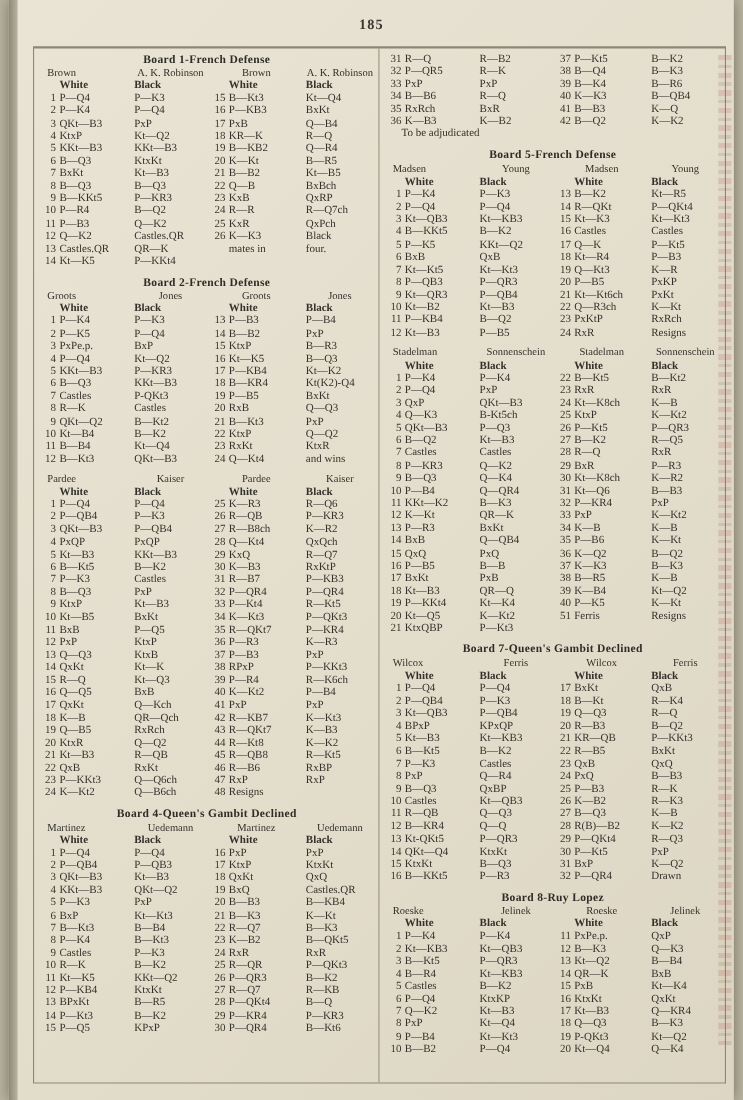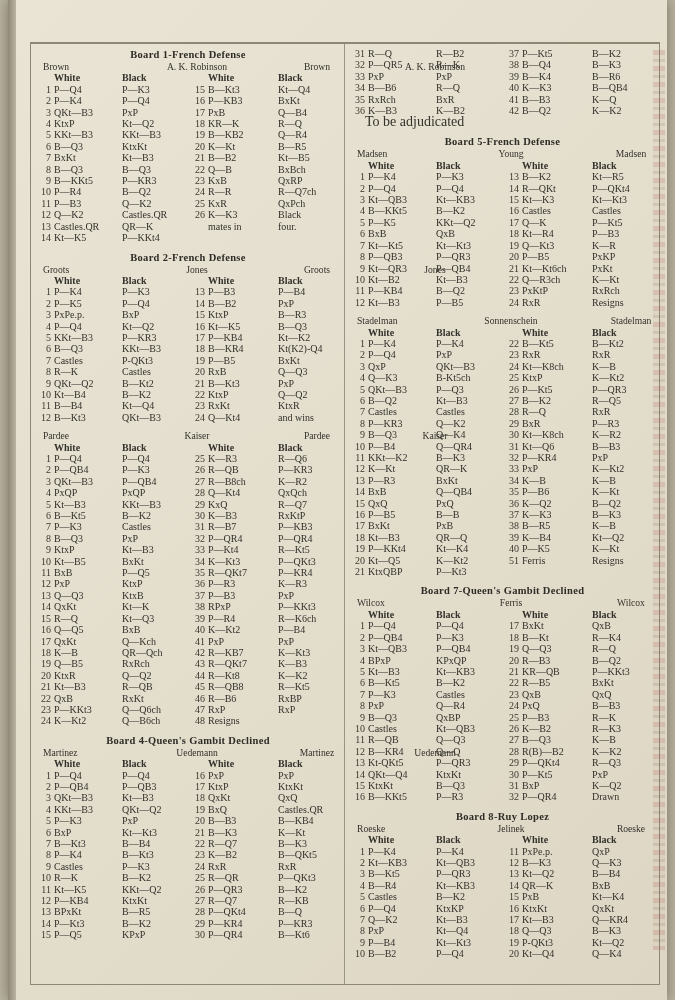--- a/index.html
+++ b/index.html
@@ -35,52 +35,53 @@
     letter-spacing:.3px;color:#2e2c26;line-height:13px;
   }
   .hdr-row,.move-row{
     display:grid;
     grid-template-columns:17px 68px 66px 20px 70px 62px;
     line-height:11.4px;font-size:10px;white-space:nowrap;
   }
   .names-row{
     display:grid;
     grid-template-columns:85px 66px 90px 62px;
-    line-height:11.4px;font-size:9.6px;white-space:nowrap;gap:42px;
+    line-height:11.4px;font-size:9.6px;white-space:nowrap;
   }
   .names-row span{overflow:visible;}
   .names-row .n1{padding-left:6px;}
   .names-row .n2{text-align:center;}
   .names-row .n3{text-align:center;}
   .names-row .n4{text-align:center;}
   .roles-row{font-weight:bold;}
   .roles-row .r{grid-column:auto;}
   .num{text-align:right;padding-right:3px;color:#3a382f;}
   .mv{color:#33312b;}
-  .footer-line{font-size:14px;line-height:12px;padding-left:14px;}
+  .footer-line{font-size:10px;line-height:12px;padding-left:14px;}
   .bleed{
     position:absolute;right:2px;top:50px;width:12px;height:900px;
     background:repeating-linear-gradient(
       to bottom,
       rgba(170,90,80,.22) 0 5px,
       rgba(170,90,80,.05) 5px 9px,
       rgba(120,90,60,.18) 9px 12px,
       rgba(170,90,80,.03) 12px 16px);
     filter:blur(.4px);
   }
   .bleed-left{
     position:absolute;left:0px;top:0;width:8px;height:1000px;
     background:linear-gradient(to right,#8f8876,#b9b3a2);
   }
 </style>
 </head>
 <body>
 
 <div class="page">
   <div class="bleed-left"></div>
+  <div class="page-number">185</div>
   <div class="content-box">
     <div class="col left" id="col-left">
         <div class="board">
           <div class="board-title">Board 1-French Defense</div>
           <div class="names-row">
             <span class="n1">Brown</span>
             <span class="n2">A. K. Robinson</span>
             <span class="n3">Brown</span>
             <span class="n4">A. K. Robinson</span>
           </div>

